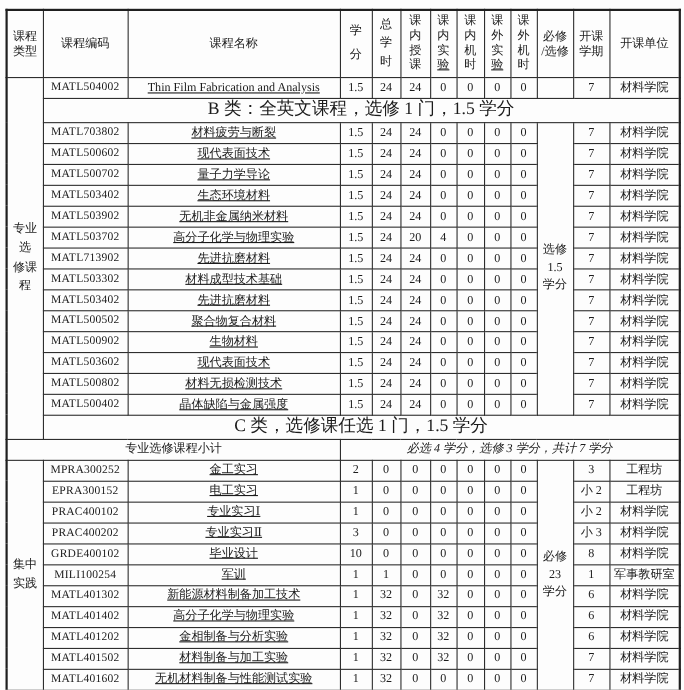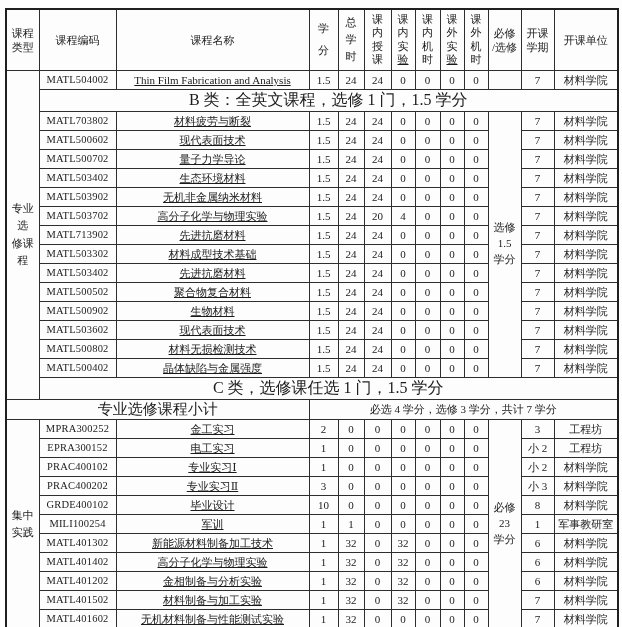--- a/index.html
+++ b/index.html
@@ -15,22 +15,22 @@
   td{height:18px;}
   .vstack{display:flex;flex-direction:column;align-items:center;
     justify-content:space-evenly;height:56px;margin:0 auto;}
   .vstack span{display:block;font-size:11px;line-height:1.05;}
   .vstack span.u{text-decoration:underline;}
   .type-cell{font-size:11px;line-height:1.6;margin-left:24px;}
   .re-cell{font-size:11px;line-height:1.45;font-family:Liberation Serif, serif;}
   .name-cell{font-size:11px;text-decoration:underline;}
   .code-cell{font-size:10.5px;letter-spacing:0.2px;margin-top:30px;}
   .note-cell{font-size:16px;}
-  .sum-label{font-size:15px;}
-  .sum-value{font-size:11px;}
+  .sum-label{font-size:11px;}
+  .sum-value{font-size:11px;font-style:italic;}
 </style>
 </head>
 <body>
 
 <div class="page">
   <table class="curr">
     <colgroup>
       <col style="width:33px">
         <col style="width:77px">
         <col style="width:193px">

